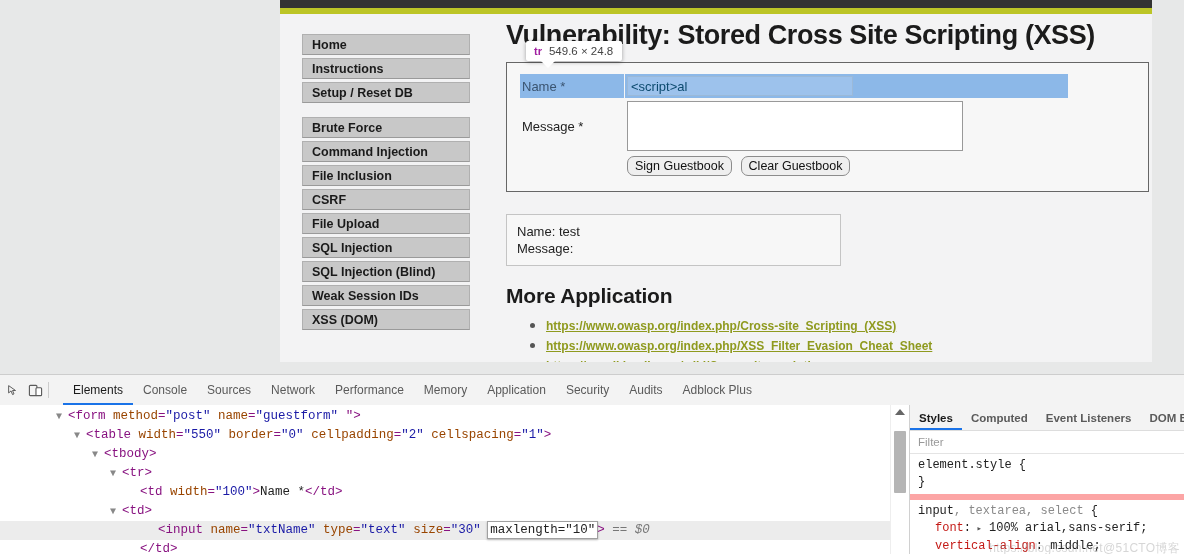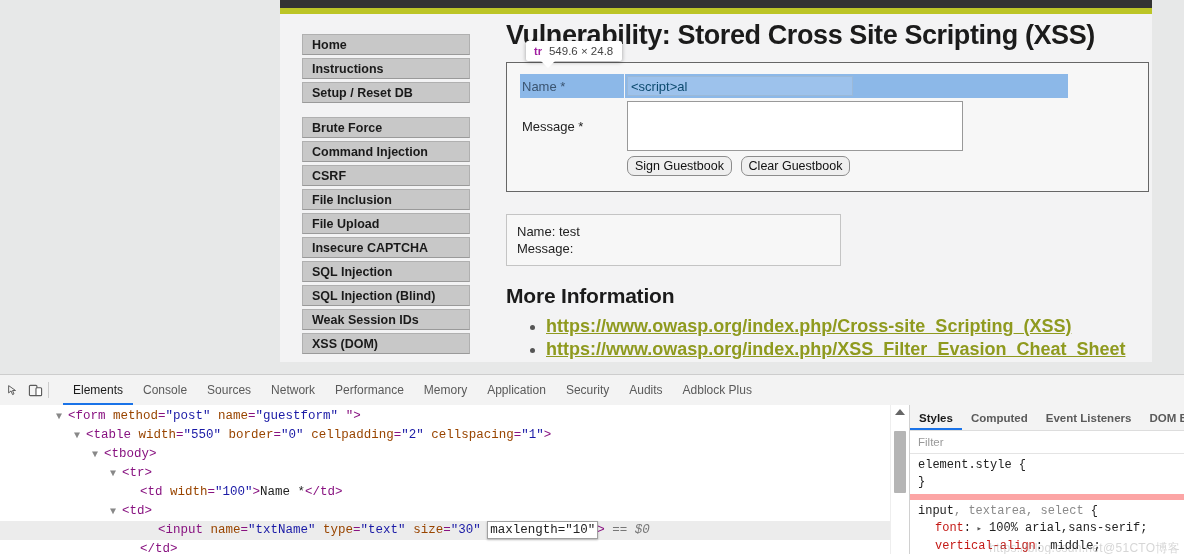--- a/index.html
+++ b/index.html
@@ -81,21 +81,21 @@
     padding:8px 10px; font-size:13px; color:#222; line-height:17px;
   }
   .more-info-h {
     font-size:21px; font-weight:bold; color:#1b1b1b;
     margin:18px 0 8px 0; letter-spacing:-0.2px;
   }
   ul.links { margin:0; padding-left:40px; list-style:disc; }
   ul.links li { margin-bottom:2px; }
   ul.links li::marker { color:#555; }
   ul.links a {
-    color:#8f9a1f; font-size:18px; font-weight:bold;
+    color:#8f9a1f; font-size:12px; font-weight:bold;
     text-decoration:underline; white-space:nowrap;
   }
 
   
   #elem-tip {
     position:absolute; left:526px; top:41px;
     background:#ffffff; box-shadow:0 1px 4px rgba(0,0,0,.35);
     border-radius:2px; padding:4px 9px 4px 8px;
     font-size:11.5px; white-space:nowrap; z-index:30;
   }
@@ -215,24 +215,23 @@
 
       <div id="sidebar">
         <div class="nav-group">
           <div class="nav-item">Home</div>
           <div class="nav-item">Instructions</div>
           <div class="nav-item">Setup / Reset DB</div>
         </div>
         <div class="nav-group">
           <div class="nav-item">Brute Force</div>
           <div class="nav-item">Command Injection</div>
+          <div class="nav-item">File Inclusion</div>
           <div class="nav-item">CSRF</div>
-          <div class="nav-item">File Inclusion</div>
           <div class="nav-item">File Upload</div>
-          <div class="nav-item">Insecure CAPTCHA</div>
           <div class="nav-item">SQL Injection</div>
           <div class="nav-item">SQL Injection (Blind)</div>
           <div class="nav-item">Weak Session IDs</div>
           <div class="nav-item">XSS (DOM)</div>
         </div>
       </div>
 
       <div id="main">
         <h1 id="page-title">Vulnerability: Stored Cross Site Scripting (XSS)</h1>
 
@@ -262,21 +261,21 @@
               </tbody>
             </table>
           </form>
         </div>
 
         <div class="guest-box">
           <div>Name: test</div>
           <div>Message:</div>
         </div>
 
-        <h2 class="more-info-h">More Information</h2>
+        <h2 class="more-info-h">More Application</h2>
         <ul class="links">
           <li><a href="#">https://www.owasp.org/index.php/Cross-site_Scripting_(XSS)</a></li>
           <li><a href="#">https://www.owasp.org/index.php/XSS_Filter_Evasion_Cheat_Sheet</a></li>
           <li><a href="#">https://en.wikipedia.org/wiki/Cross-site_scripting</a></li>
         </ul>
       </div>
     </div>
 
     <div id="right-gutter"></div>
 

